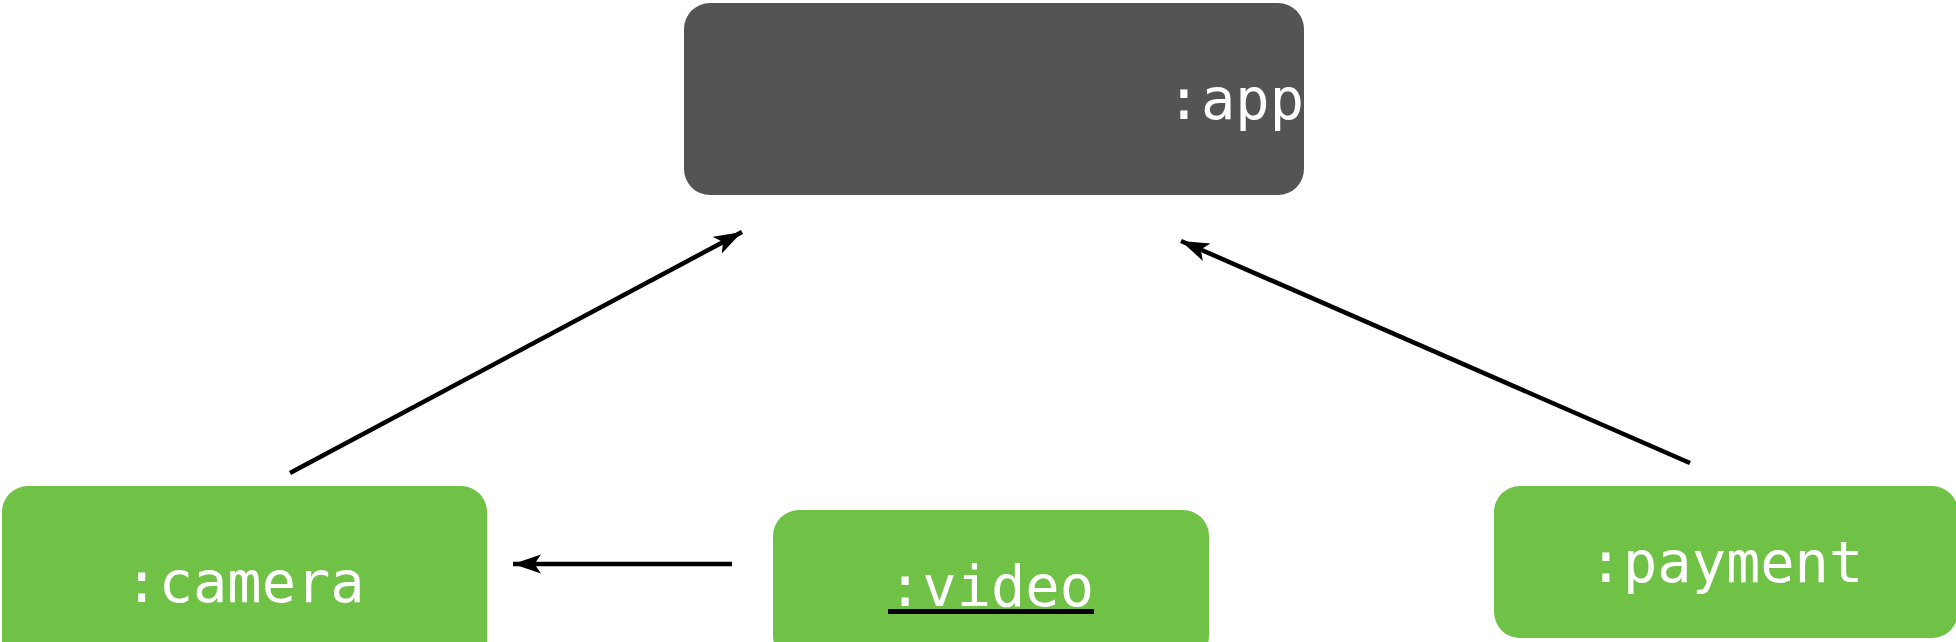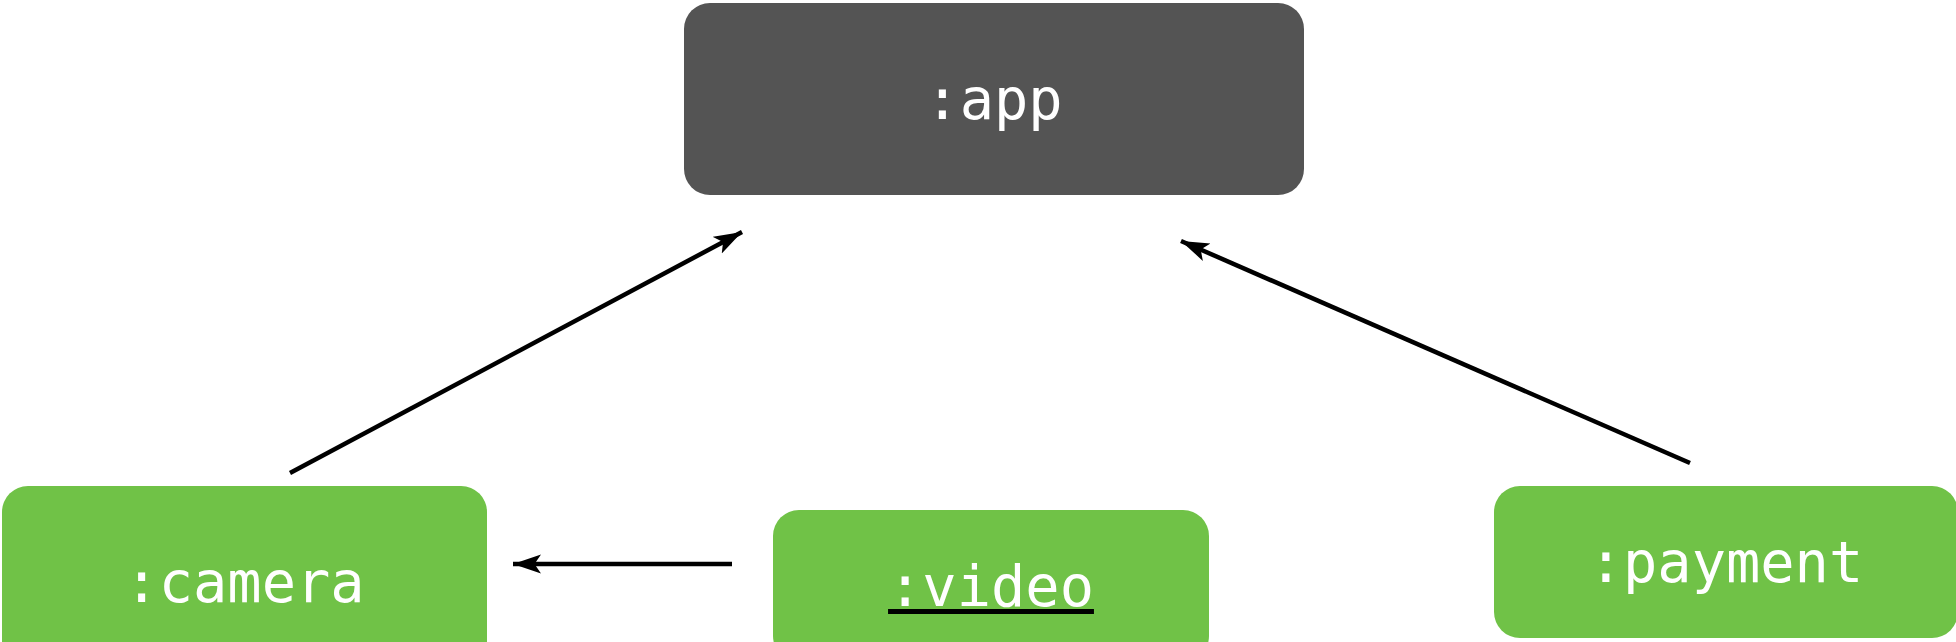--- a/index.html
+++ b/index.html
@@ -29,21 +29,21 @@
     display: flex;
     align-items: center;
     justify-content: center;
   }
   .node-label {
     font-size: 57px;
     line-height: 1;
     color: #ffffff;
     white-space: nowrap;
   }
-  .node-app     { left: 684px;  top: 3px;   width: 620px; height: 192px; }
+  .node-app     { left: 684px;  top: 3px;   width: 620px; height: 192px; justify-content: flex-end; }
   .node-camera  { left: 2px;    top: 486px; width: 485px; height: 192px; }
   .node-video   { left: 773px;  top: 510px; width: 436px; height: 152px; text-decoration: underline; }
   .node-payment { left: 1486px; top: 486px; width: 464px; height: 152px; margin-left: 8px; }
   .edge {
     stroke-width: 4.5px;
     fill: none;
   }
 </style>
 </head>
 <body>

